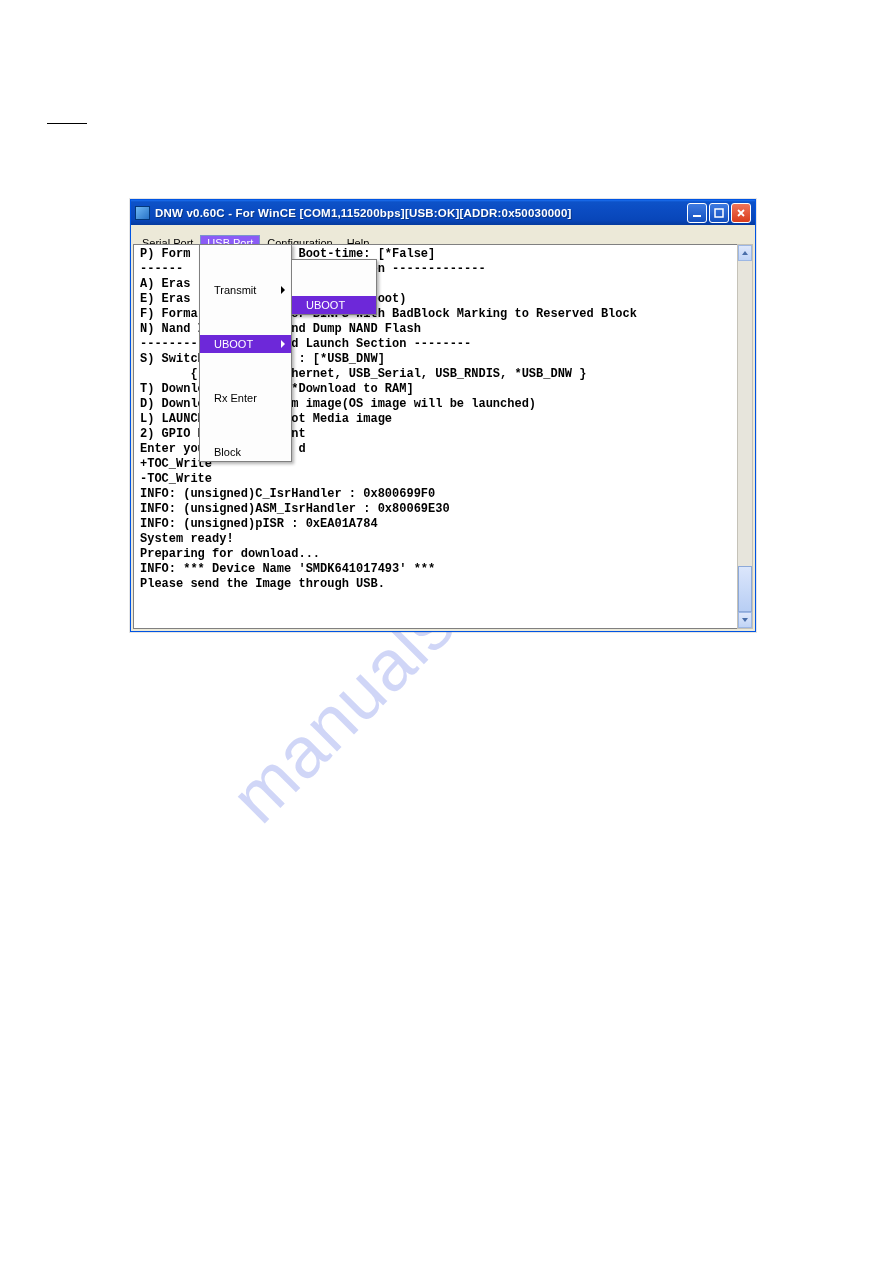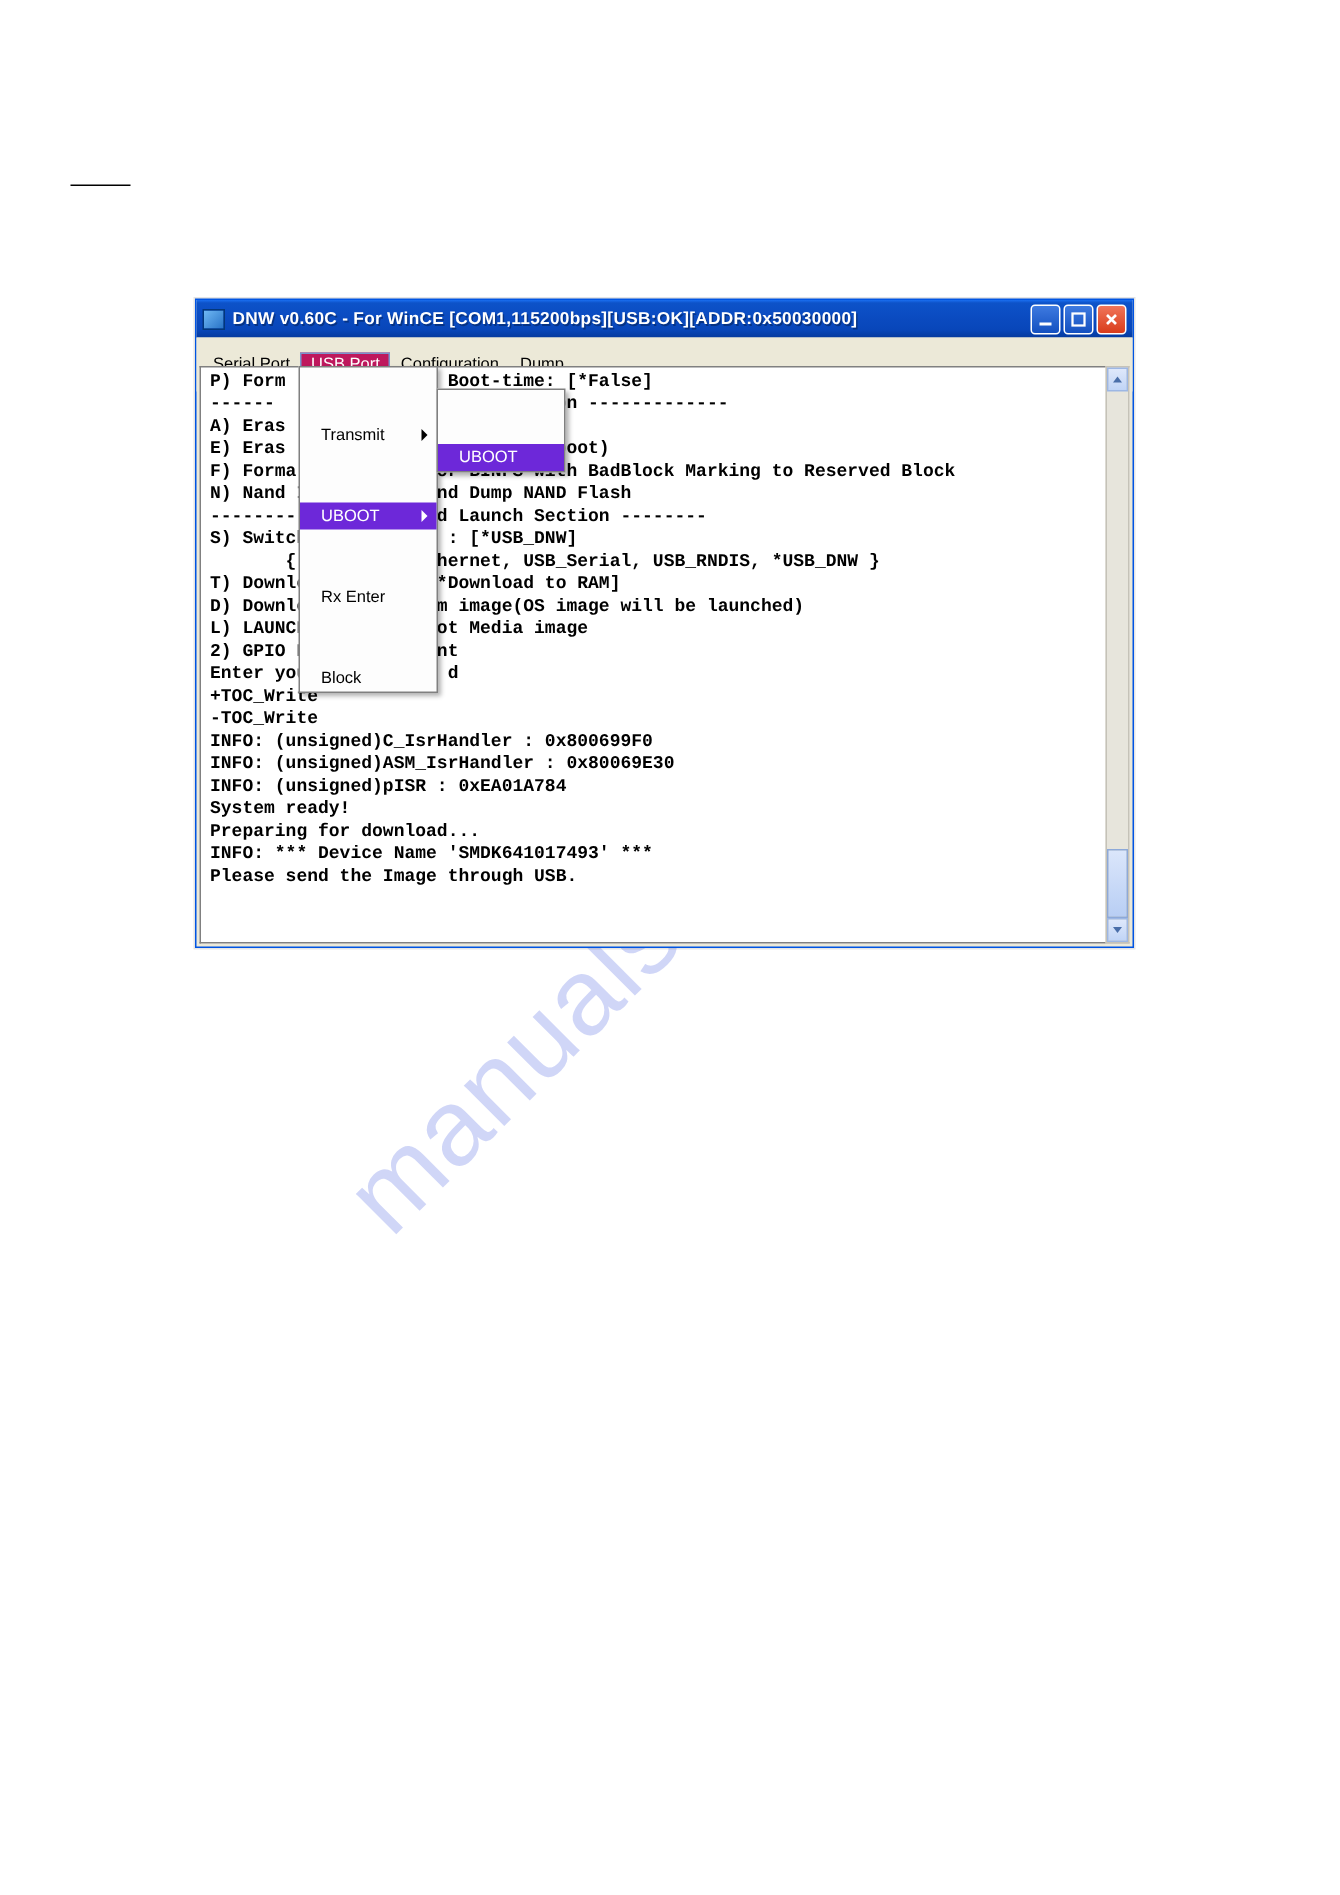--- a/index.html
+++ b/index.html
@@ -71,21 +71,21 @@
     gap: 0;
     position: relative;
   }
   .menu-item {
     border: 1px solid transparent;
     padding: 1px 6px;
     color: #000;
     cursor: default;
   }
   .menu-item.active {
-    background: #be185d;
+    background: #8b5cf6;
     color: #fff;
     border: 1px solid #7a95cd;
   }
   .dropdown {
     position: absolute;
     top: 44px;
     left: 68px;
     background: #fdfdfd;
     border: 1px solid #808080;
     box-shadow: 2px 2px 3px rgba(0,0,0,0.3);
@@ -209,21 +209,21 @@
             <path d="M2 2 L8 8 M8 2 L2 8" stroke="#fff" stroke-width="1.8"></path>
           </svg>
       </div>
     </div>
   </div>
 
   <div class="menubar" id="menubar">
       <div class="menu-item">Serial Port</div>
       <div class="menu-item active">USB Port</div>
       <div class="menu-item">Configuration</div>
-      <div class="menu-item">Dump</div>
+      <div class="menu-item">Help</div>
     </div>
 
   <div class="client">
     <pre class="console" id="console">P) Form          m on Boot-time: [*False]
 ------           ----------- ction -------------
 A) Eras
 E) Eras          Block(Stepldr+Eboot)
 F) Forma         ia for BINFS with BadBlock Marking to Reserved Block
 N) Nand Information and Dump NAND Flash
 --------- Download and Launch Section --------

